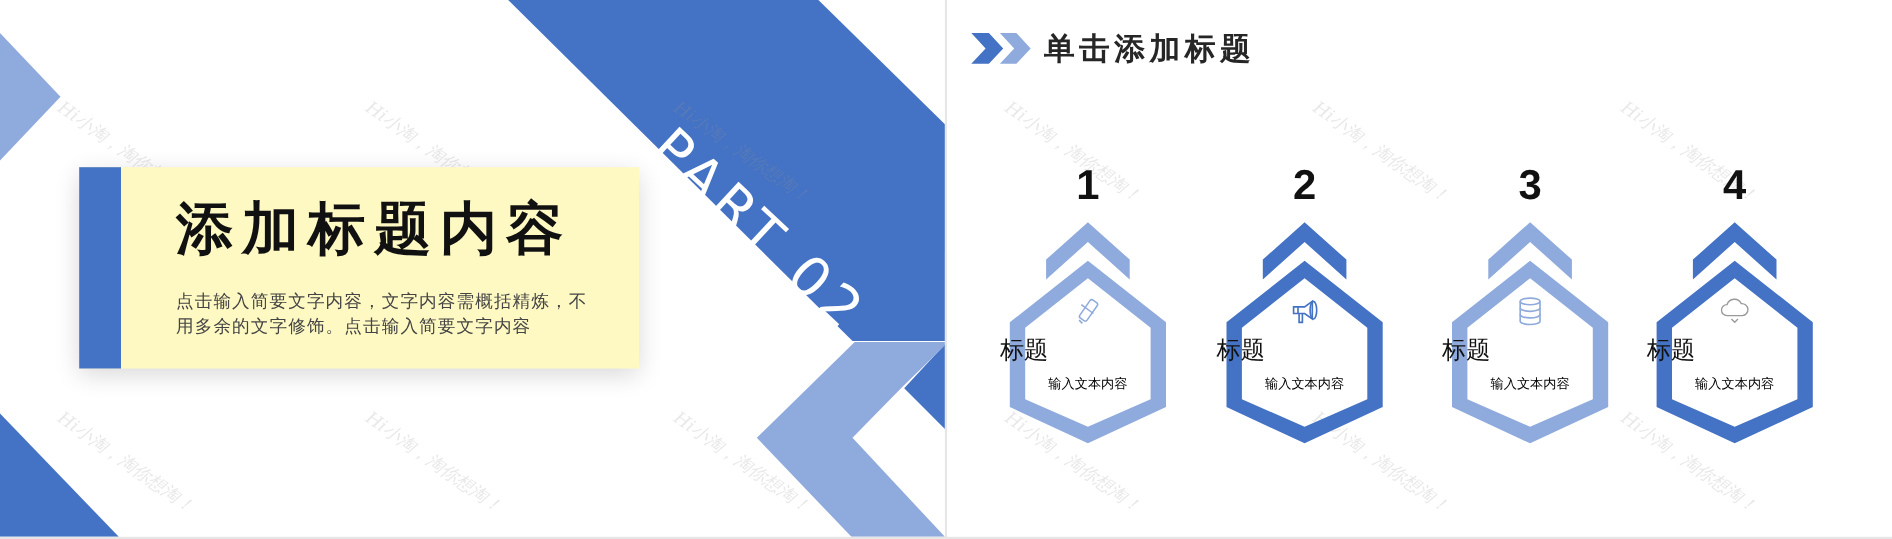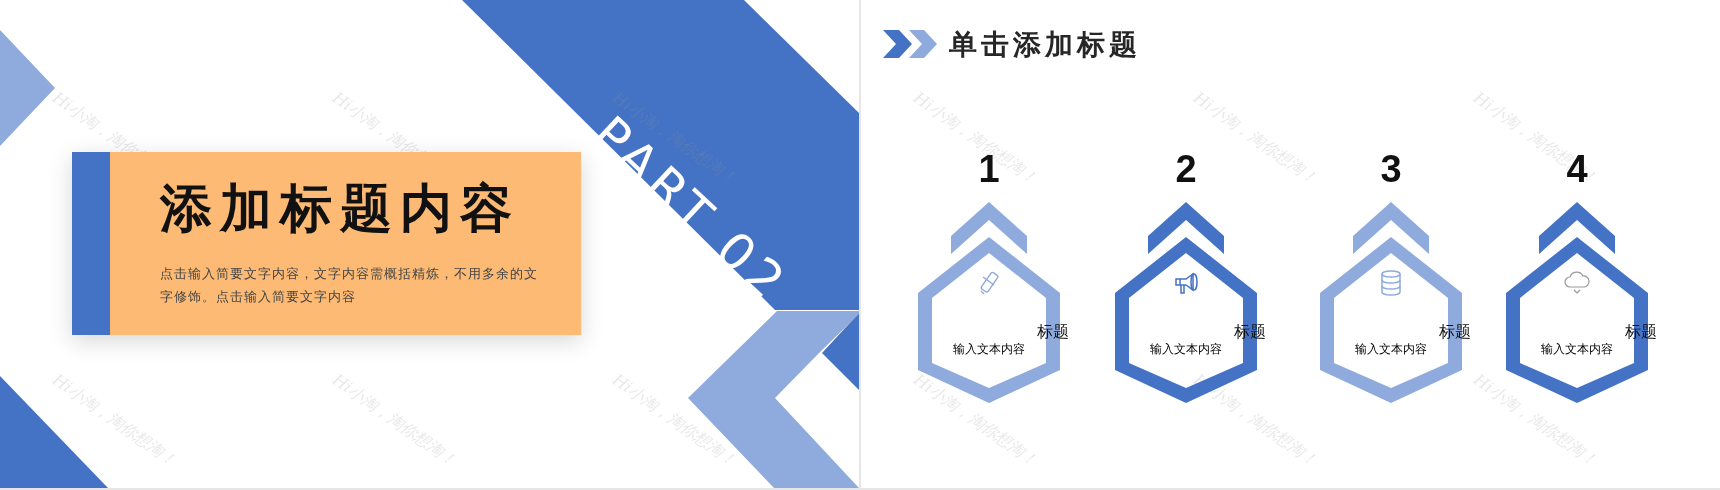--- a/index.html
+++ b/index.html
@@ -1,32 +1,32 @@
 <!DOCTYPE html>
 <html><head>
 <meta charset="utf-8">
 <style>
   html, body { margin:0; padding:0; }
   body { width:1720px; height:490px; position:relative; overflow:hidden; background:#e6e6e6; font-family:"DejaVu Sans","Liberation Sans",sans-serif; }
   .slide { position:absolute; top:0; height:488px; background:#ffffff; overflow:hidden; }
   #slide-left { left:0; width:859px; }
   #slide-right { left:861px; width:859px; }
   .shapes { position:absolute; left:0; top:0; }
-  .card { position:absolute; left:72px; top:152px; width:509px; height:183px; background:#fdba74; box-shadow:0 6px 22px rgba(0,0,0,0.16); }
+  .card { position:absolute; left:72px; top:152px; width:509px; height:183px; background:#fef9c3; box-shadow:0 6px 22px rgba(0,0,0,0.16); }
   .card-bar { position:absolute; left:0; top:0; width:38px; height:183px; }
   .card-title { position:absolute; left:88px; top:30px; font-size:52px; font-weight:bold; color:#111; letter-spacing:8px; white-space:nowrap; line-height:1; }
-  .card-body { position:absolute; left:88px; top:110px; width:390px; font-size:13px; color:#444; line-height:23px; letter-spacing:1px; }
+  .card-body { position:absolute; left:88px; top:110px; width:390px; font-size:16px; color:#444; line-height:23px; letter-spacing:1px; }
   .part-label { position:absolute; left:618px; top:108px; transform-origin:0 0; transform:rotate(43deg); font-size:50px; color:#fff; letter-spacing:6px; white-space:nowrap; font-family:"DejaVu Sans",sans-serif; font-weight:normal; line-height:1; }
   .watermark { position:absolute; font-size:16px; color:rgba(150,150,150,0.22); transform:rotate(35deg); transform-origin:0 0; white-space:nowrap; pointer-events:none; font-family:"DejaVu Serif",serif; font-style:italic; }
   .hdr-title { position:absolute; left:88px; top:31px; font-size:28px; font-weight:bold; color:#262626; letter-spacing:4px; white-space:nowrap; line-height:1; }
   .item { position:absolute; top:150px; width:160px; height:260px; }
   .item-num { position:absolute; left:0; width:160px; top:0; text-align:center; font-size:38px; font-weight:bold; color:#111; line-height:1; font-family:"Liberation Sans",sans-serif; }
   .item svg.hex { position:absolute; left:0; top:50px; }
   .item-icon { position:absolute; left:65px; top:118px; width:30px; height:30px; }
-  .item-title { position:absolute; left:0; width:160px; top:158px; text-align:right; font-size:16px; color:#111; line-height:1;margin-top:16px; }
+  .item-title { position:absolute; left:0; width:160px; top:158px; text-align:left; font-size:22px; color:#111; line-height:1; }
   .item-desc { position:absolute; left:0; width:160px; top:193px; text-align:center; font-size:12px; color:#000000; line-height:1; }
 </style>
 </head>
 <body>
 
 <div id="slide-left" class="slide">
   <svg class="shapes" width="859" height="488">
 
     <polygon points="0,30 55,88 0,146" fill="#8faadc"></polygon>
 

